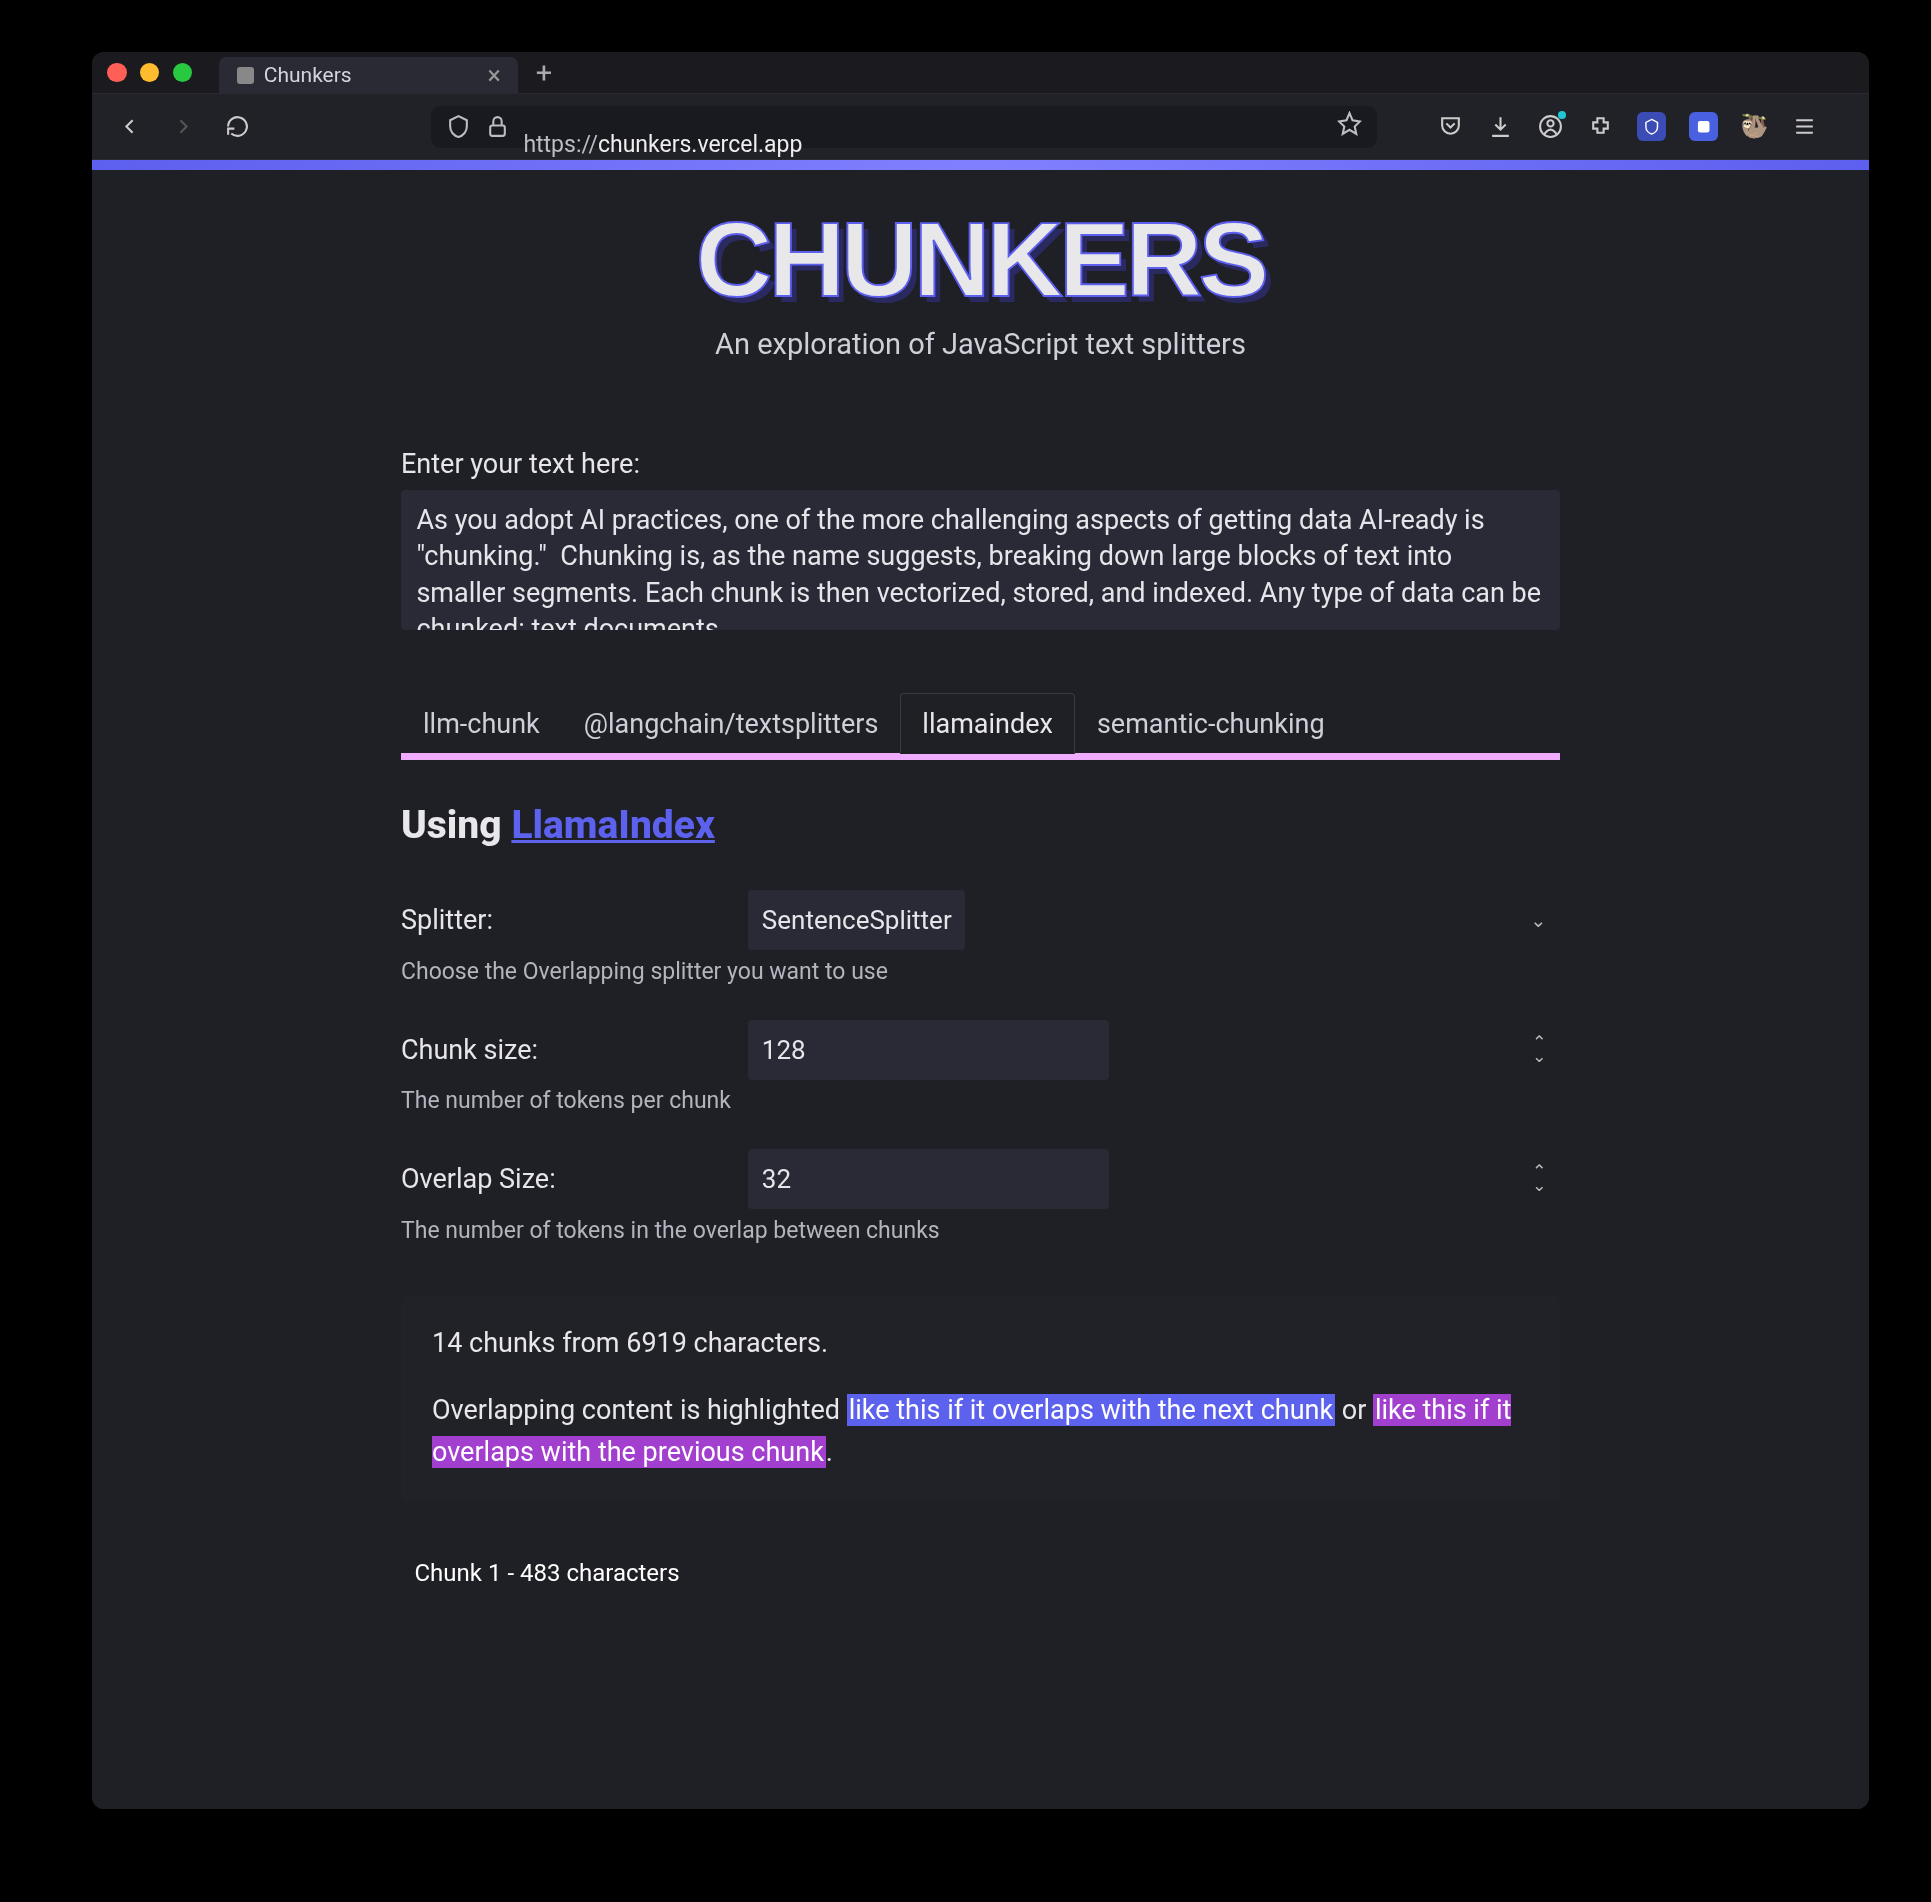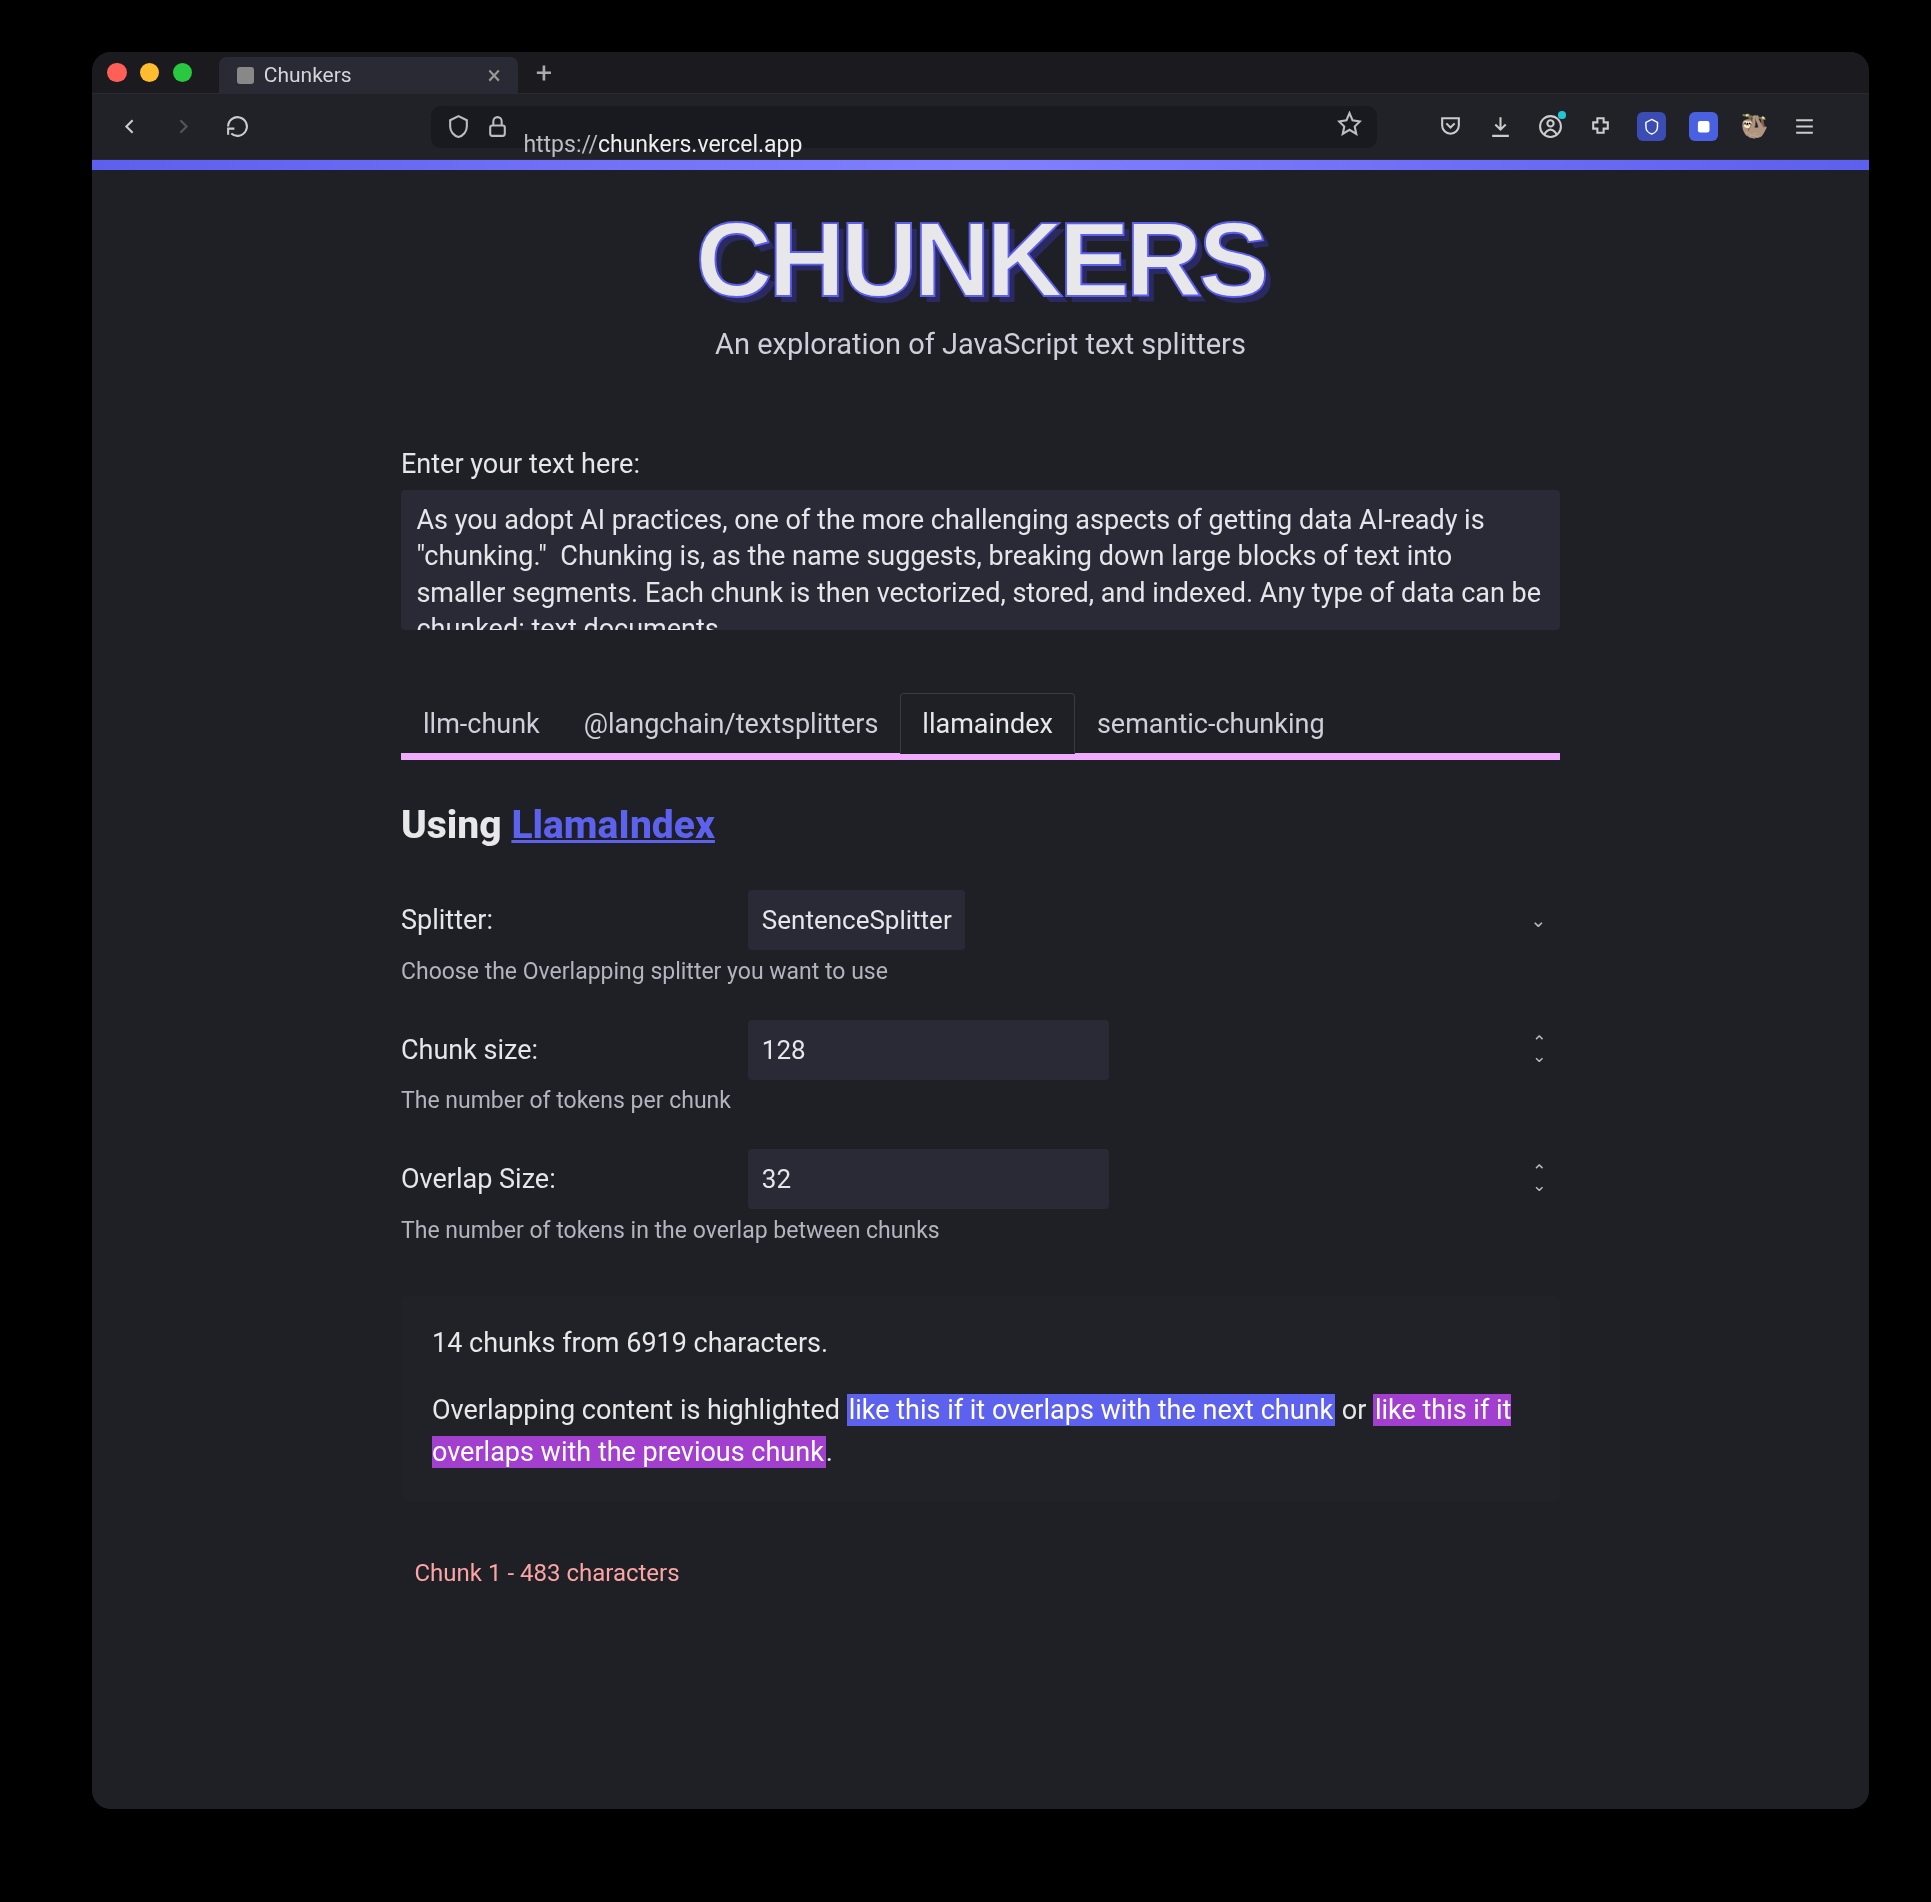--- a/index.html
+++ b/index.html
@@ -11,21 +11,21 @@
     overflow: hidden;
   }
 
   .macos-window {
     position: absolute;
     top: 52px;
     left: 92px;
     width: 1777px;
     height: 1757px;
     background: #1f1f26;
-    border-radius: 19px;
+    border-radius: 12px;
     overflow: hidden;
     box-shadow: 0 19.3px 58px rgba(0,0,0,0.8);
   }
 
   
   .titlebar {
     height: 42px;
     background: #1a1a1f;
     display: flex;
     align-items: center;
@@ -230,21 +230,21 @@
     color: #e8e8ea;
   }
   .result-box p { margin-bottom: 25px; }
   .result-box p:last-child { margin-bottom: 0; }
   .hl-next { background: #5d62ee; color: #fff; padding: 0 1.9px; }
   .hl-prev { background: #a23fcf; color: #fff; padding: 0 1.9px; }
 
   .chunk-label {
     margin-top: 58px;
     font-size: 24px;
-    color: #fca5a5;
+    color: #ffffff;
     padding-left: 13.5px;
   }
 
   svg.ico { width: 25px; height: 25px; stroke: currentColor; fill: none; stroke-width: 2; }
 </style>
 </head>
 <body>
 
 <div class="macos-window">
 

